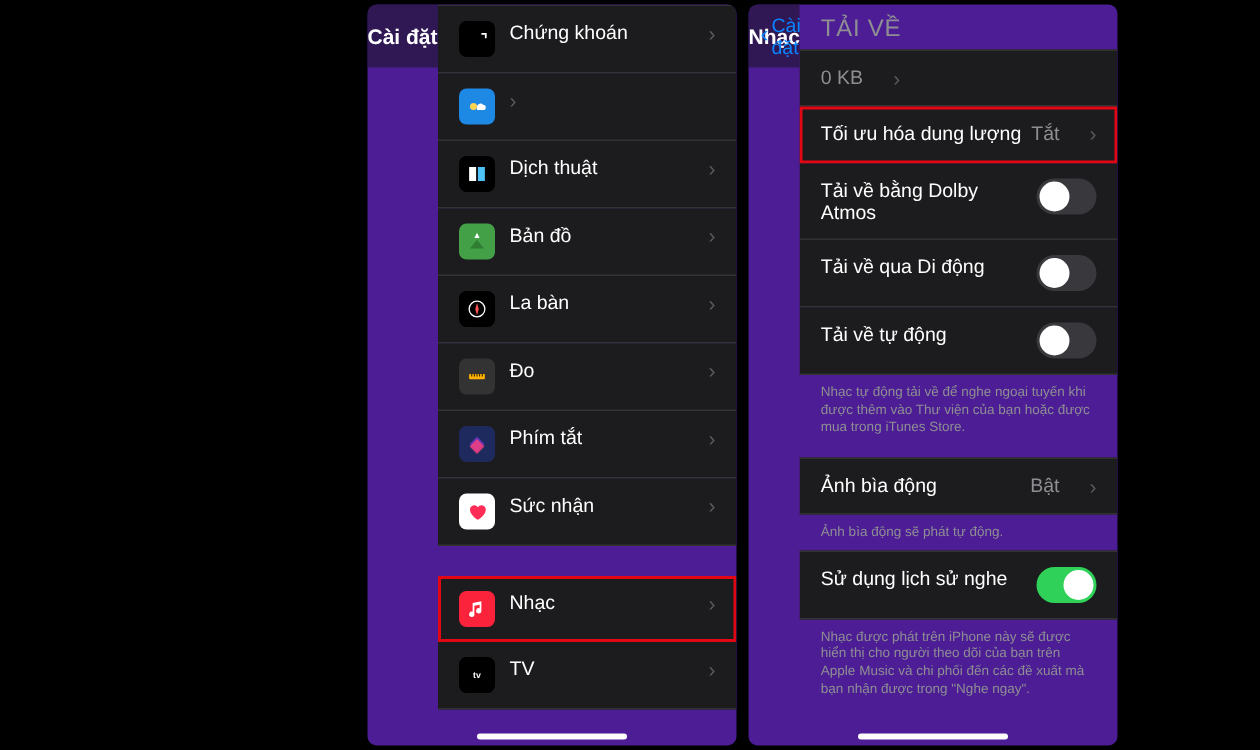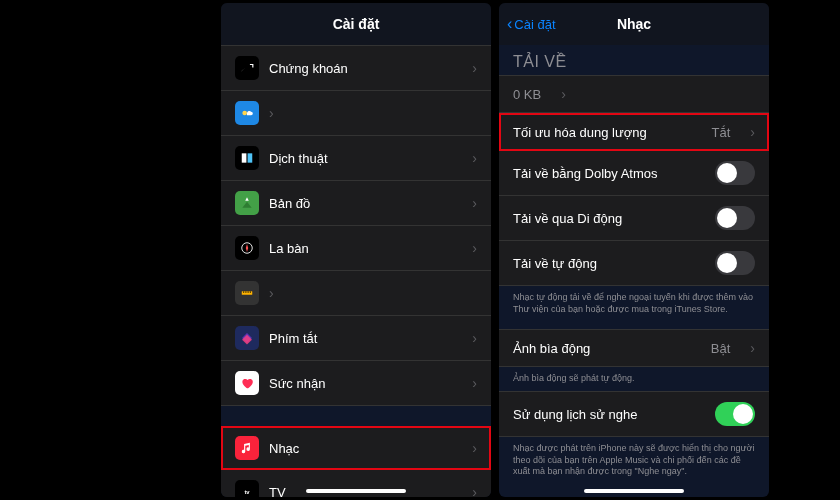--- a/index.html
+++ b/index.html
@@ -1,24 +1,24 @@
 <!DOCTYPE html>
 <html><head>
 <meta charset="utf-8">
 <style>
 *{margin:0;padding:0;box-sizing:border-box;font-family:-apple-system,BlinkMacSystemFont,sans-serif}
 body{background:#000;width:840px;height:500px;display:flex;gap:8px;padding:3px;justify-content:center}
-.phone{background:#0f172a;width:270px;height:494px;border-radius:6px;overflow:hidden;display:flex;flex-direction:column;position:relative}
+.phone{background:#4c1d95;width:246px;height:494px;border-radius:6px;overflow:hidden;display:flex;flex-direction:row;position:relative}
 .header{height:42px;display:flex;align-items:center;justify-content:center;position:relative;background:rgba(20,20,20,0.5)}
 .header-title{color:#fff;font-size:14px;font-weight:600}
 .back{position:absolute;left:8px;color:#0a84ff;font-size:13px;display:flex;align-items:center;gap:2px}
 .back-chev{font-size:16px}
 .content{flex:1;overflow:hidden}
 .section-header{color:#8e8e93;font-size:16px;text-transform:uppercase;padding:8px 14px 4px;letter-spacing:0.5px}
-.row{display:flex;align-items:center;padding:10px 14px;background:#1c1c1e;border-bottom:0.5px solid #333;min-height:38px}
+.row{display:flex;padding:10px 14px;background:#1c1c1e;border-bottom:0.5px solid #333;min-height:38px}
 .row.grouped-first{border-top:0.5px solid #333}
 .row.highlighted{border:2px solid #e30613;padding:8px 12px}
 .icon-wrap{width:24px;height:24px;border-radius:5px;margin-right:10px;display:flex;align-items:center;justify-content:center;flex-shrink:0}
 .icon-wrap svg{width:14px;height:14px;fill:#fff}
 .row-label{color:#fff;font-size:13px;flex:1}
 .row-value{color:#8e8e93;font-size:13px;margin-right:20px}
 .chevron{color:#5a5a5e;font-size:14px}
 .toggle{width:40px;height:24px;border-radius:12px;background:#39393d;position:relative}
 .toggle::after{content:'';position:absolute;width:20px;height:20px;background:#fff;border-radius:50%;top:2px;left:2px;transition:left 0.2s}
 .toggle.on{background:#30d158}
@@ -84,20 +84,21 @@
           <span class="row-label">La bàn</span>
           <span class="chevron">›</span>
         </div>
         <div class="row">
           <div class="icon-wrap" style="background:#333">
             <svg viewBox="0 0 24 24">
               <rect x="3" y="9" width="18" height="6" fill="#ffb300" rx="1"></rect>
               <path d="M6 9v3M9 9v3M12 9v3M15 9v3M18 9v3" stroke="#000"></path>
             </svg>
           </div>
+          <span class="row-label">Đo</span>
           <span class="chevron">›</span>
         </div>
         <div class="row">
           <div class="icon-wrap" style="background:#1e2a5e">
             <svg viewBox="0 0 24 24">
               <rect x="6" y="6" width="12" height="12" fill="#5e35b1" transform="rotate(45 12 12)"></rect>
               <rect x="6" y="6" width="12" height="12" fill="#ff4081" transform="rotate(45 12 12) translate(2 2)" opacity="0.8"></rect>
             </svg>
           </div>
           <span class="row-label">Phím tắt</span>

